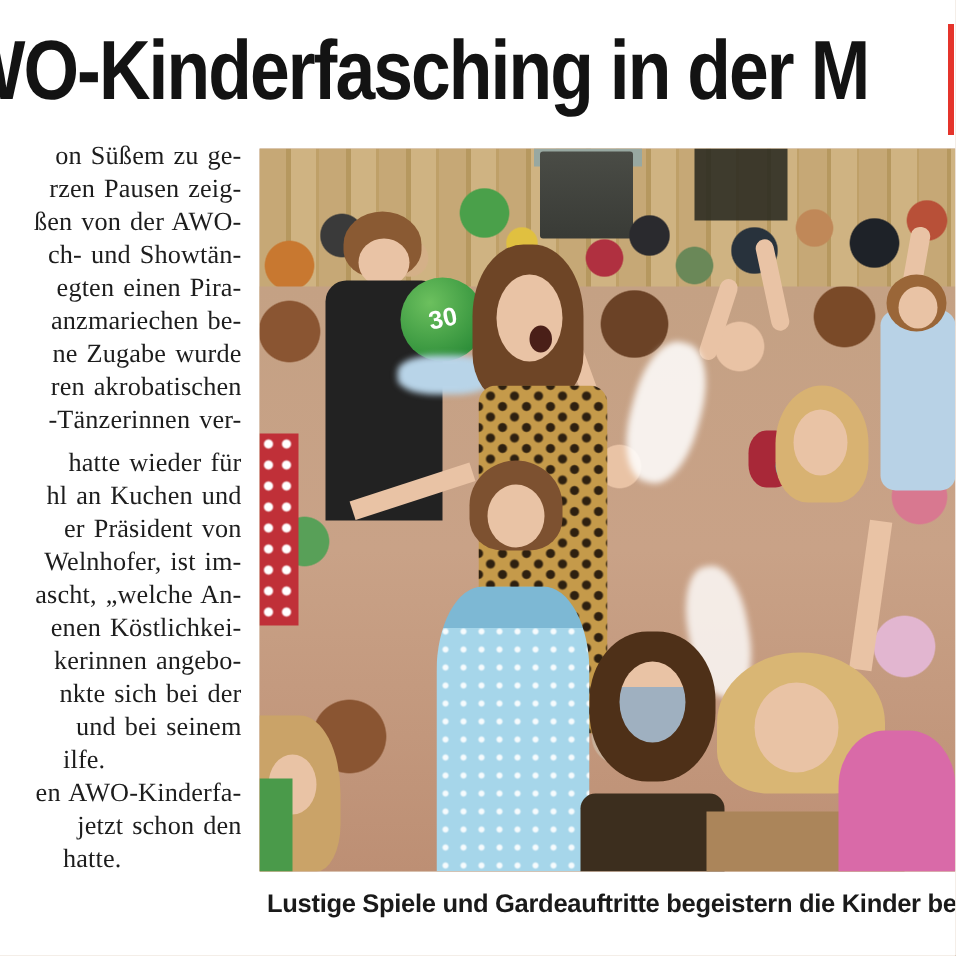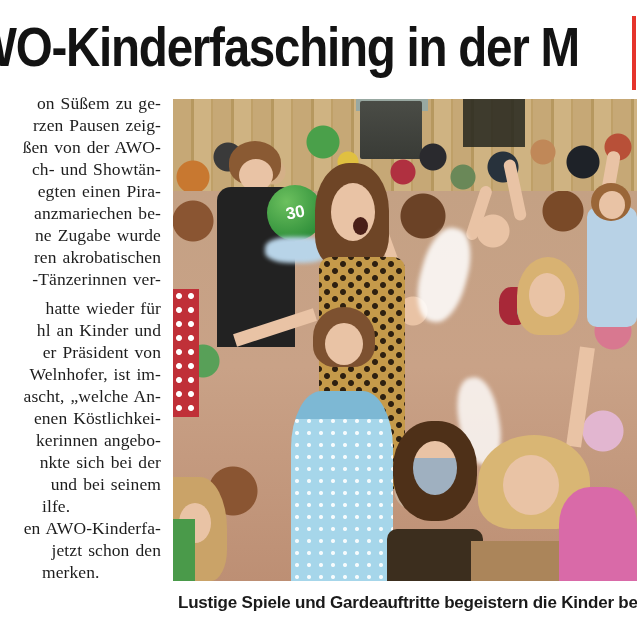--- a/index.html
+++ b/index.html
@@ -162,21 +162,21 @@
     <div class="bl">
         <span>ren akrobatischen</span>
       </div>
     <div class="bl">
         <span>-Tänzerinnen ver-</span>
       </div>
     <div class="bl para-gap">
         <span>hatte wieder für</span>
       </div>
     <div class="bl">
-        <span>hl an Kinder und</span>
+        <span>hl an Kuchen und</span>
       </div>
     <div class="bl">
         <span>er Präsident von</span>
       </div>
     <div class="bl">
         <span>Welnhofer, ist im-</span>
       </div>
     <div class="bl">
         <span>ascht, „welche An-</span>
       </div>
@@ -195,21 +195,21 @@
     <div class="bl line-left">
         <span>ilfe.</span>
       </div>
     <div class="bl">
         <span>en AWO-Kinderfa-</span>
       </div>
     <div class="bl">
         <span>jetzt schon den</span>
       </div>
     <div class="bl line-left">
-        <span>merken.</span>
+        <span>hatte.</span>
       </div>
   </div>
 
   <div class="photo">
     <div class="wood"></div>
     <div class="transom"></div>
     <div class="door"></div>
     <div class="stage-dark"></div>
     <div class="crowd-top"></div>
     <div class="crowd-bg"></div>

